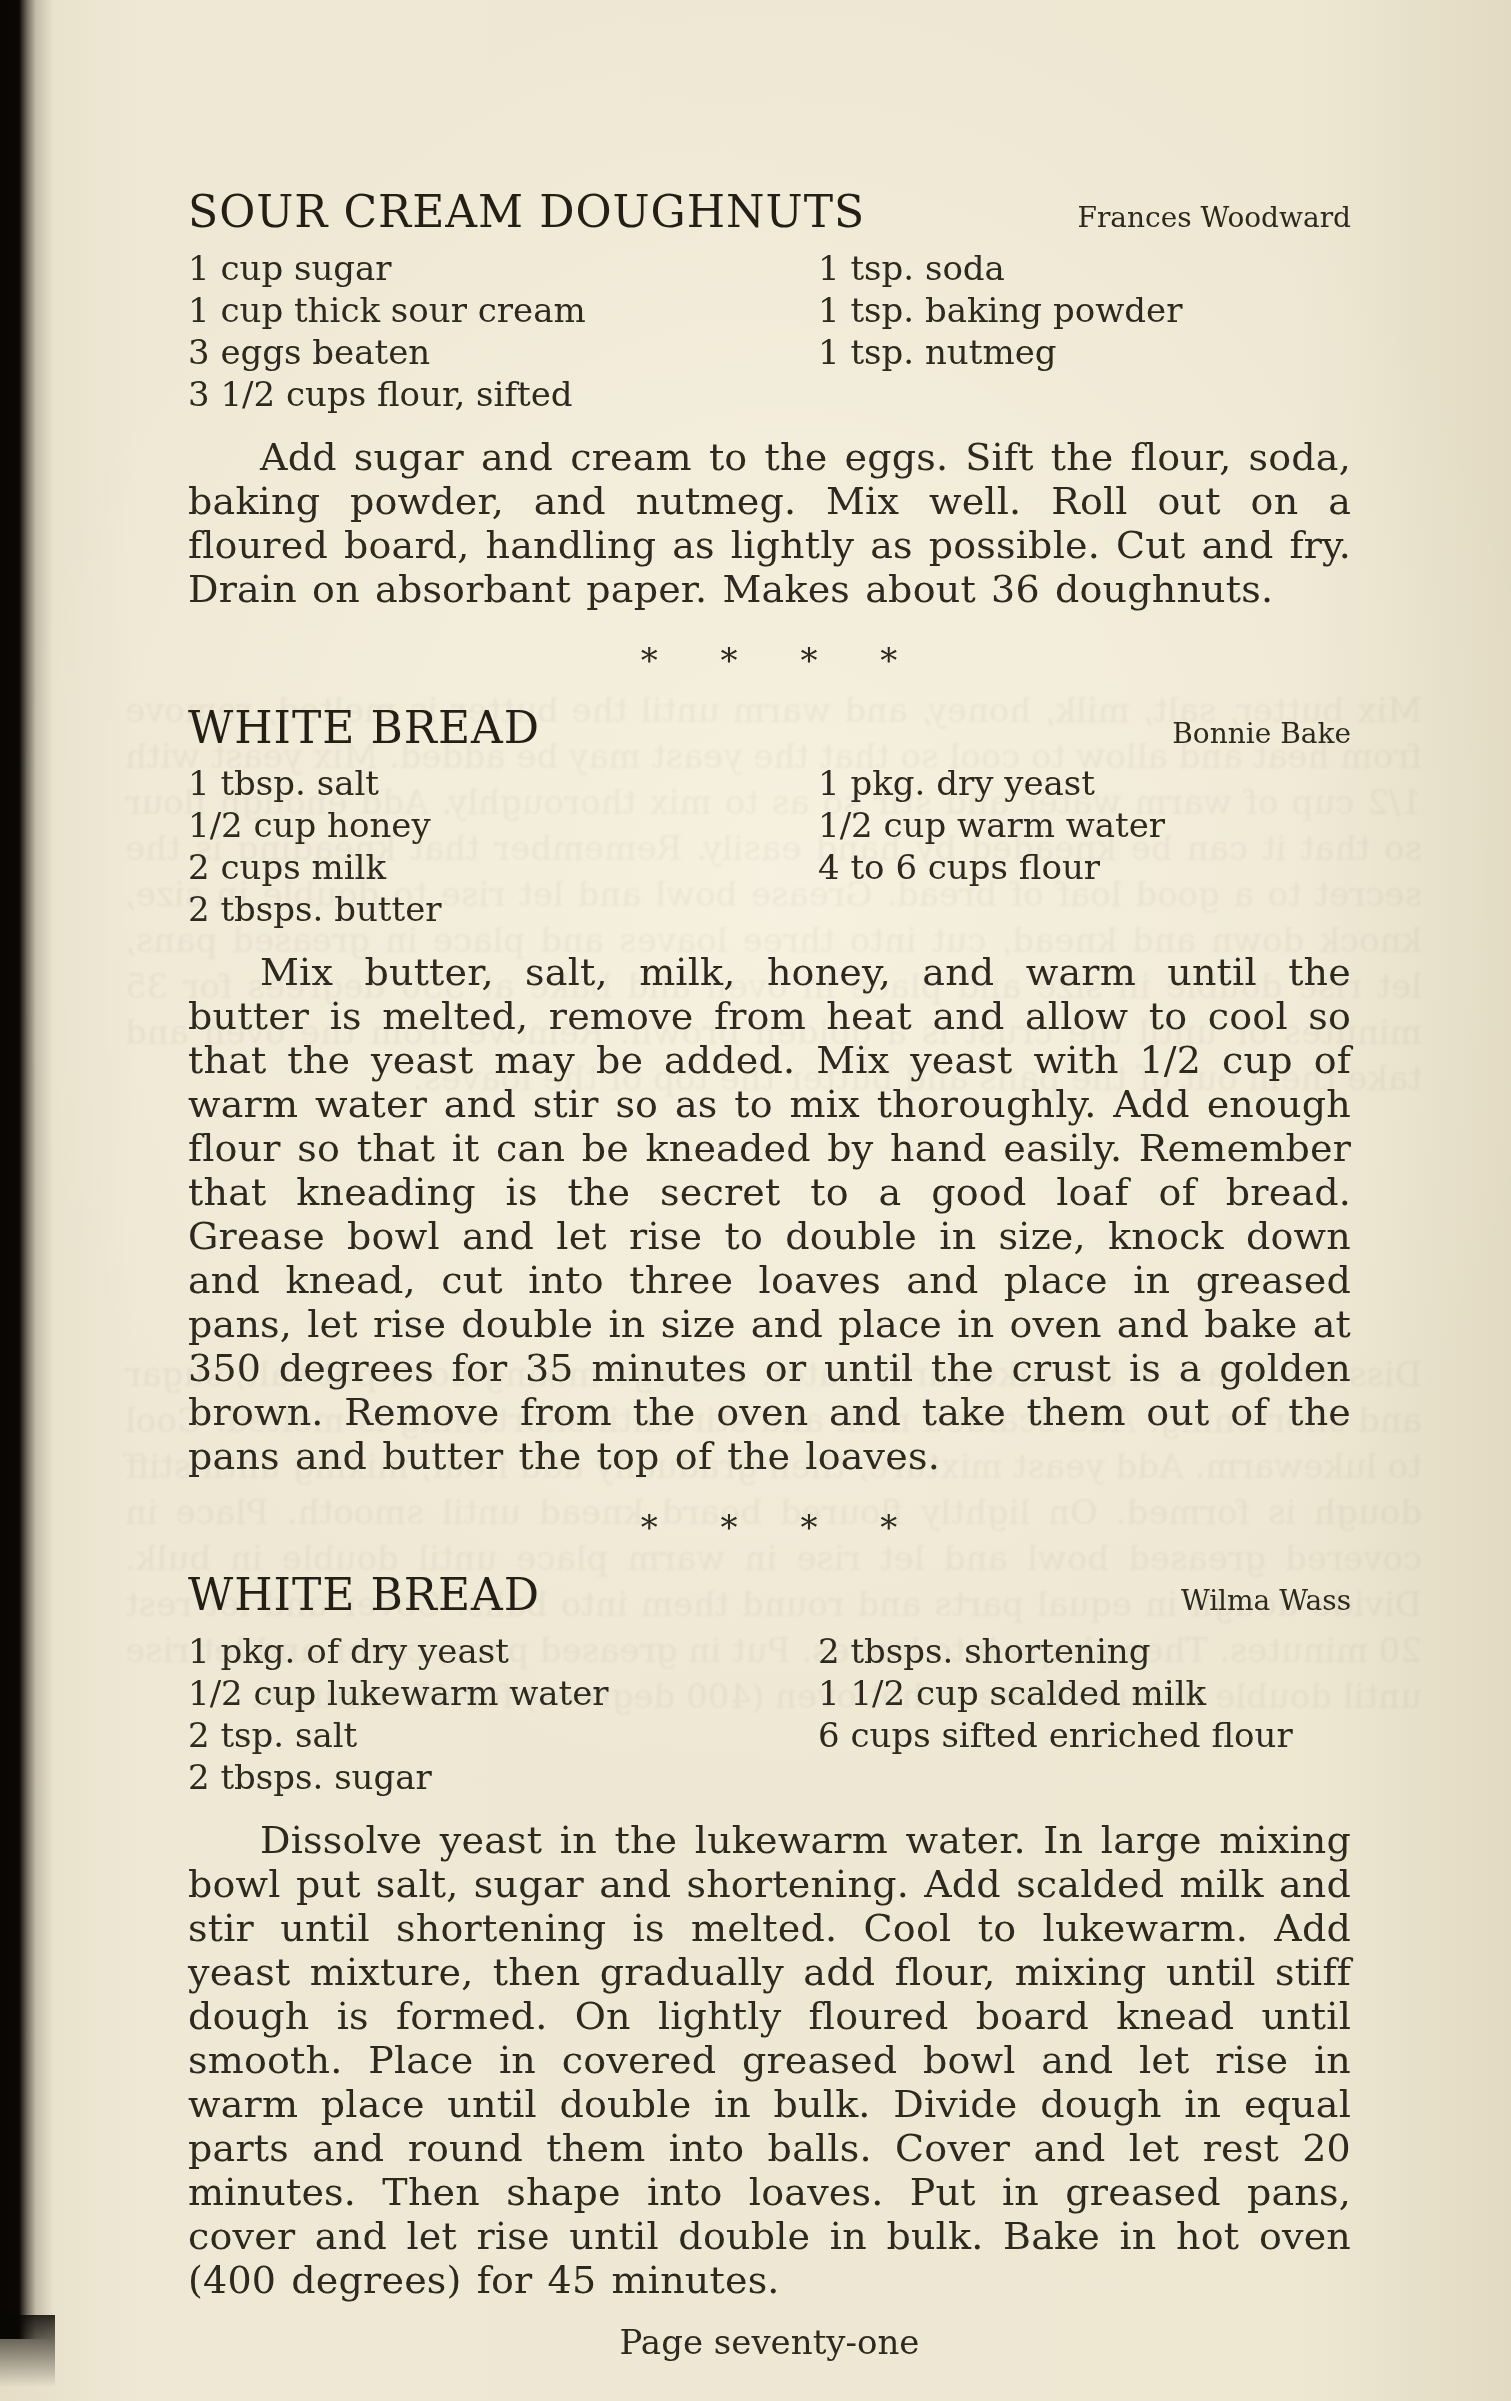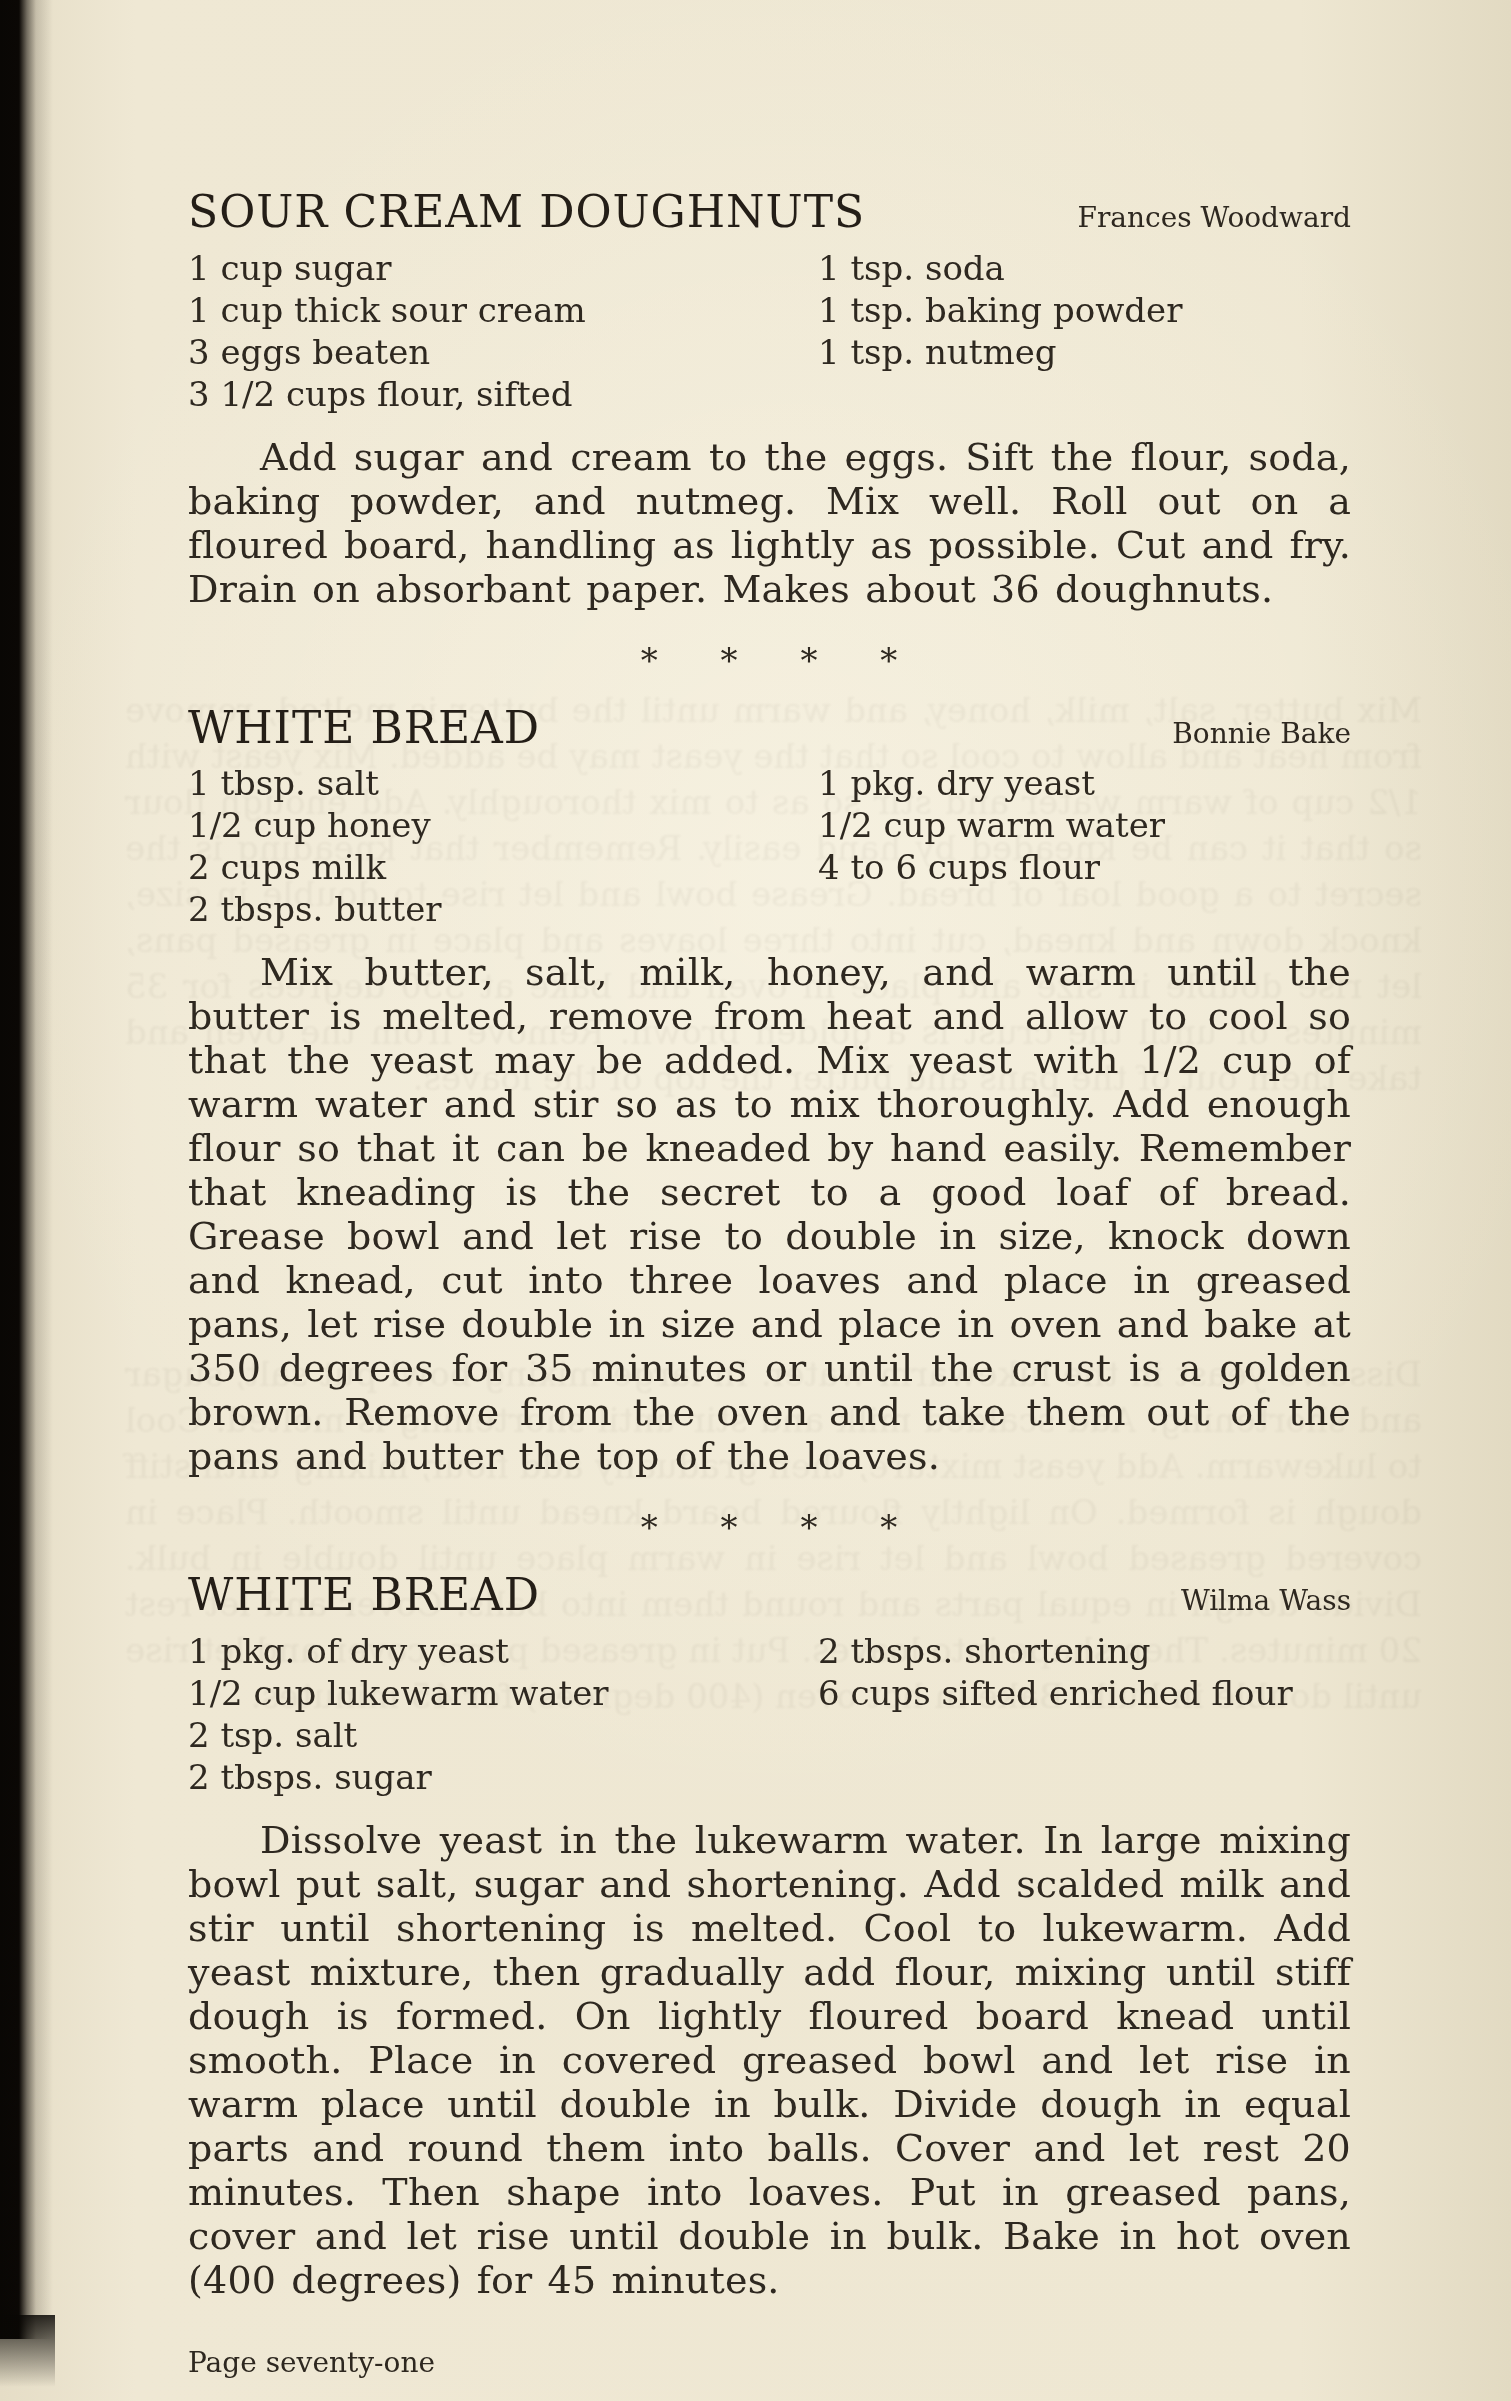--- a/index.html
+++ b/index.html
@@ -78,23 +78,23 @@
   .separator {
     margin: 30px 0 28px 0;
     text-align: center;
     font-size: 34px; line-height: 39px;
     word-spacing: 50px;
     letter-spacing: 1px;
     color: #2e2820;
   }
 
   .page-footer {
-    margin-top: 41px;
-    text-align: left;
-    font-size: 28px; line-height: 39px;
+    margin-top: 21px;
+    text-align: center;
+    font-size: 34px; line-height: 39px;
   }
 </style>
 </head>
 <body>
 
 <div class="page">
 
   <div class="edge-left"></div>
   <div class="edge-left-fade"></div>
 
@@ -158,20 +158,21 @@
       </div>
       <div class="ingredients">
         <ul class="ing-col left">
           <li>1 pkg. of dry yeast</li>
           <li>1/2 cup lukewarm water</li>
           <li>2 tsp. salt</li>
           <li>2 tbsps. sugar</li>
         </ul>
         <ul class="ing-col right">
           <li>2 tbsps. shortening</li>
+          <li>1 1/2 cup scalded milk</li>
           <li>6 cups sifted enriched flour</li>
         </ul>
       </div>
       <p class="instructions">Dissolve yeast in the lukewarm water. In large mixing bowl put salt, sugar and shortening. Add scalded milk and stir until shortening is melted. Cool to lukewarm. Add yeast mixture, then gradually add flour, mixing until stiff dough is formed. On lightly floured board knead until smooth. Place in covered greased bowl and let rise in warm place until double in bulk. Divide dough in equal parts and round them into balls. Cover and let rest 20 minutes. Then shape into loaves. Put in greased pans, cover and let rise until double in bulk. Bake in hot oven (400 degrees) for 45 minutes.</p>
     </section>
 
     <div class="page-footer">Page seventy-one</div>
 
   </div>
 </div>

